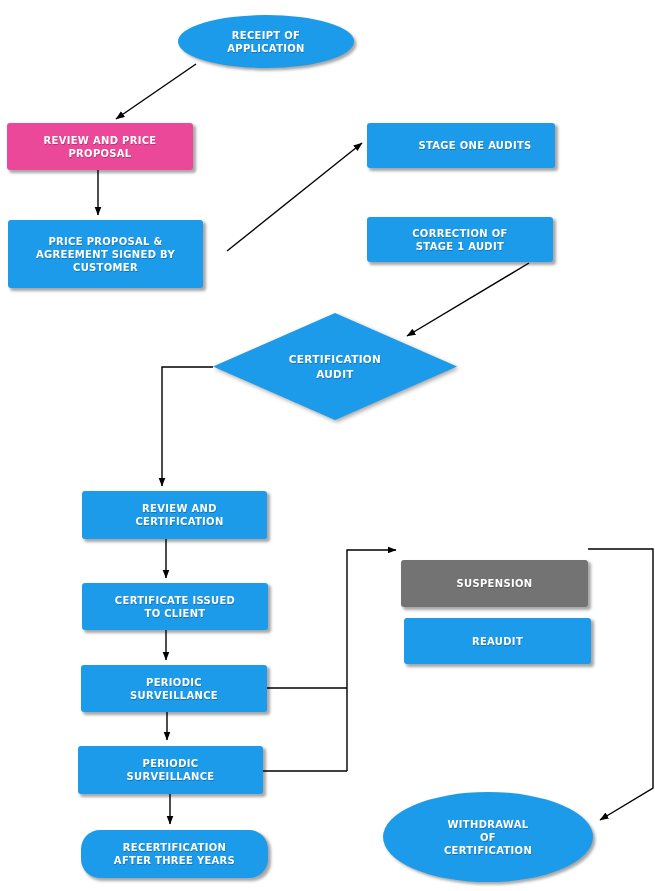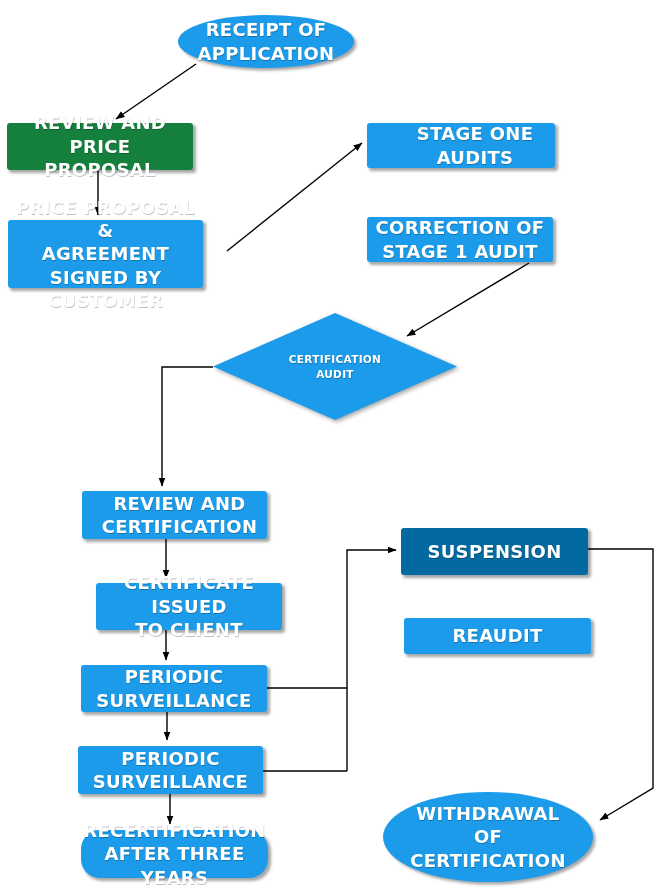--- a/index.html
+++ b/index.html
@@ -46,21 +46,21 @@
     height: 100%;
     clip-path: polygon(50% 0%, 100% 50%, 50% 100%, 0% 50%);
     display: flex;
     align-items: center;
     justify-content: center;
     text-align: center;
   }
   .lbl {
     white-space: pre-line;
     font-weight: bold;
-    font-size: 18px;
+    font-size: 10px;
     line-height: 1.3;
     letter-spacing: 0.3px;
     text-shadow: 0.5px 0.5px 0.5px rgba(0,0,0,0.25);
   }
   .lbl-small {
     font-size: 10.5px;
     line-height: 1.35;
   }
 </style>
 </head>
@@ -87,21 +87,21 @@
     <path class="edge" d="M263,771 L347,771" fill="none" stroke="#000000" stroke-width="1.4"></path>
     <path class="edge" d="M347,771 L347,550 L396,550" fill="none" stroke="#000000" stroke-width="1.4" marker-end="url(#arrowhead)"></path>
     <path class="edge" d="M588,549 L653,549 L653,788 L600,820" fill="none" stroke="#000000" stroke-width="1.4" marker-end="url(#arrowhead)"></path>
   </svg>
 
   <div class="node ellipse shape" style="left: 178px; top: 15px; width: 176px; height: 53px; background: rgb(27, 155, 233); color: rgb(255, 255, 255);">
     <span class="lbl">RECEIPT OF
 APPLICATION</span>
   </div>
 
-  <div class="node rect shape" style="left: 7px; top: 123px; width: 186px; height: 47px; background: #15803d; color: rgb(255, 255, 255);">
+  <div class="node rect shape" style="left: 7px; top: 123px; width: 186px; height: 47px; background: #ec4899; color: rgb(255, 255, 255);">
     <span class="lbl">REVIEW AND PRICE
 PROPOSAL</span>
   </div>
 
   <div class="node rect shape" style="left: 367px; top: 123px; width: 188px; height: 45px; background: rgb(27, 155, 233); color: rgb(255, 255, 255); padding-left: 28px;">
     <span class="lbl">STAGE ONE AUDITS</span>
   </div>
 
   <div class="node rect shape" style="left: 8px; top: 220px; width: 195px; height: 68px; background: rgb(27, 155, 233); color: rgb(255, 255, 255);">
     <span class="lbl">PRICE PROPOSAL &amp;
@@ -119,45 +119,45 @@
       <span class="lbl lbl-small">CERTIFICATION
 AUDIT</span>
     </div>
   </div>
 
   <div class="node rect shape" style="left: 82px; top: 491px; width: 185px; height: 48px; background: rgb(27, 155, 233); color: rgb(255, 255, 255); padding-left: 10px;">
     <span class="lbl">REVIEW AND
 CERTIFICATION</span>
   </div>
 
-  <div class="node rect shape" style="left: 96px; top: 583px; width: 186px; height: 47px; background: rgb(27, 155, 233); color: rgb(255, 255, 255);">
+  <div class="node rect shape" style="left: 82px; top: 583px; width: 186px; height: 47px; background: rgb(27, 155, 233); color: rgb(255, 255, 255);">
     <span class="lbl">CERTIFICATE ISSUED
 TO CLIENT</span>
   </div>
 
   <div class="node rect shape" style="left: 81px; top: 665px; width: 186px; height: 47px; background: rgb(27, 155, 233); color: rgb(255, 255, 255);">
     <span class="lbl">PERIODIC
 SURVEILLANCE</span>
   </div>
 
   <div class="node rect shape" style="left: 78px; top: 746px; width: 185px; height: 48px; background: rgb(27, 155, 233); color: rgb(255, 255, 255);">
     <span class="lbl">PERIODIC
 SURVEILLANCE</span>
   </div>
 
   <div class="node rect shape" style="left: 81px; top: 830px; width: 187px; height: 48px; background: rgb(27, 155, 233); color: rgb(255, 255, 255); border-radius: 19px;">
     <span class="lbl">RECERTIFICATION
 AFTER THREE YEARS</span>
   </div>
 
-  <div class="node rect shape" style="left: 401px; top: 528px; width: 187px; height: 47px; background: #0369a1; color: rgb(255, 255, 255);">
+  <div class="node rect shape" style="left: 401px; top: 560px; width: 187px; height: 47px; background: #737373; color: rgb(255, 255, 255);">
     <span class="lbl">SUSPENSION</span>
   </div>
 
-  <div class="node rect shape" style="left: 404px; top: 618px; width: 187px; height: 36px; background: rgb(27, 155, 233); color: rgb(255, 255, 255);">
+  <div class="node rect shape" style="left: 404px; top: 618px; width: 187px; height: 46px; background: rgb(27, 155, 233); color: rgb(255, 255, 255);">
     <span class="lbl">REAUDIT</span>
   </div>
 
 
   <div class="node ellipse shape" style="left: 383px; top: 792px; width: 210px; height: 90px; background: rgb(27, 155, 233); color: rgb(255, 255, 255);">
     <span class="lbl">WITHDRAWAL
 OF
 CERTIFICATION</span>
   </div>
 

